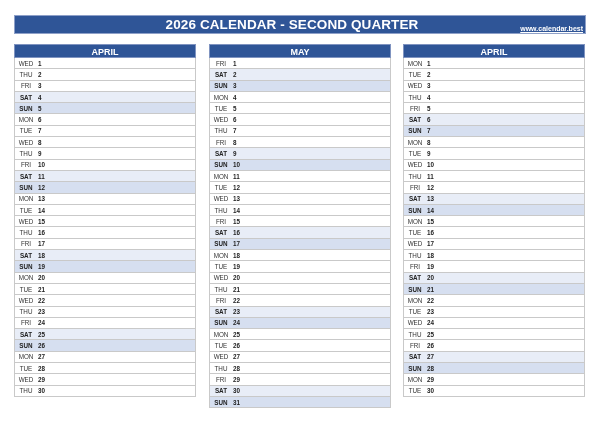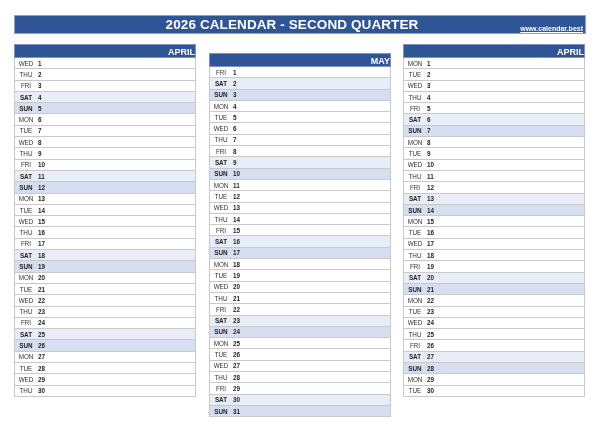--- a/index.html
+++ b/index.html
@@ -1,21 +1,21 @@
 <!DOCTYPE html>
 <html><head>
 <meta charset="utf-8">
 <style>
   * { margin:0; padding:0; box-sizing:border-box; }
   body { width:600px; height:424px; background:#ffffff; font-family:"Liberation Sans", sans-serif; position:relative; overflow:hidden; }
   .title-bar { position:absolute; left:14px; top:15px; width:572px; height:19px; background:#2f5597; border:1px solid #8ea0c8; color:#fff; }
   .title-text { position:absolute; left:0; right:16px; top:1px; text-align:center; font-weight:bold; font-size:13.5px; letter-spacing:0.1px; }
   .site-link { position:absolute; right:2px; bottom:1px; font-size:7px; font-weight:bold; text-decoration:underline; color:#fff; }
   .month { position:absolute; top:44px; width:182px; }
-  .month-header { height:14px; background:#2f5597; color:#fff; font-weight:bold; font-size:9px; text-align:right; line-height:14px; border:1px solid #7f93c0; }
+  .month-header { height:14px; background:#2f5597; color:#fff; font-weight:bold; font-size:9px; text-align:center; line-height:14px; border:1px solid #7f93c0; }
   .rows { border-left:1px solid #c9c9c9; border-right:1px solid #c9c9c9; }
   .row { height:11.3px; border-bottom:1px solid #c9c9c9; display:flex; align-items:center; font-size:6.3px; color:#222; background:#fff; }
   .row.sat { background:#e8edf7; }
   .row.sun { background:#d6dff0; }
   .dow { width:22px; text-align:center; color:#333; }
   .row.sat .dow, .row.sun .dow { font-weight:bold; color:#222; }
   .num { font-weight:bold; margin-left:1px; }
 </style>
 </head>
 <body>
@@ -143,21 +143,21 @@
       <div class="row">
         <span class="dow">WED</span>
         <span class="num">29</span>
       </div>
       <div class="row">
         <span class="dow">THU</span>
         <span class="num">30</span>
       </div>
     </div>
 </div>
-<div class="month" style="left:209px;margin-top:9px;">
+<div class="month" style="left:209px;">
   <div class="month-header">MAY</div>
   <div class="rows">
       <div class="row">
         <span class="dow">FRI</span>
         <span class="num">1</span>
       </div>
       <div class="row sat">
         <span class="dow">SAT</span>
         <span class="num">2</span>
       </div>

